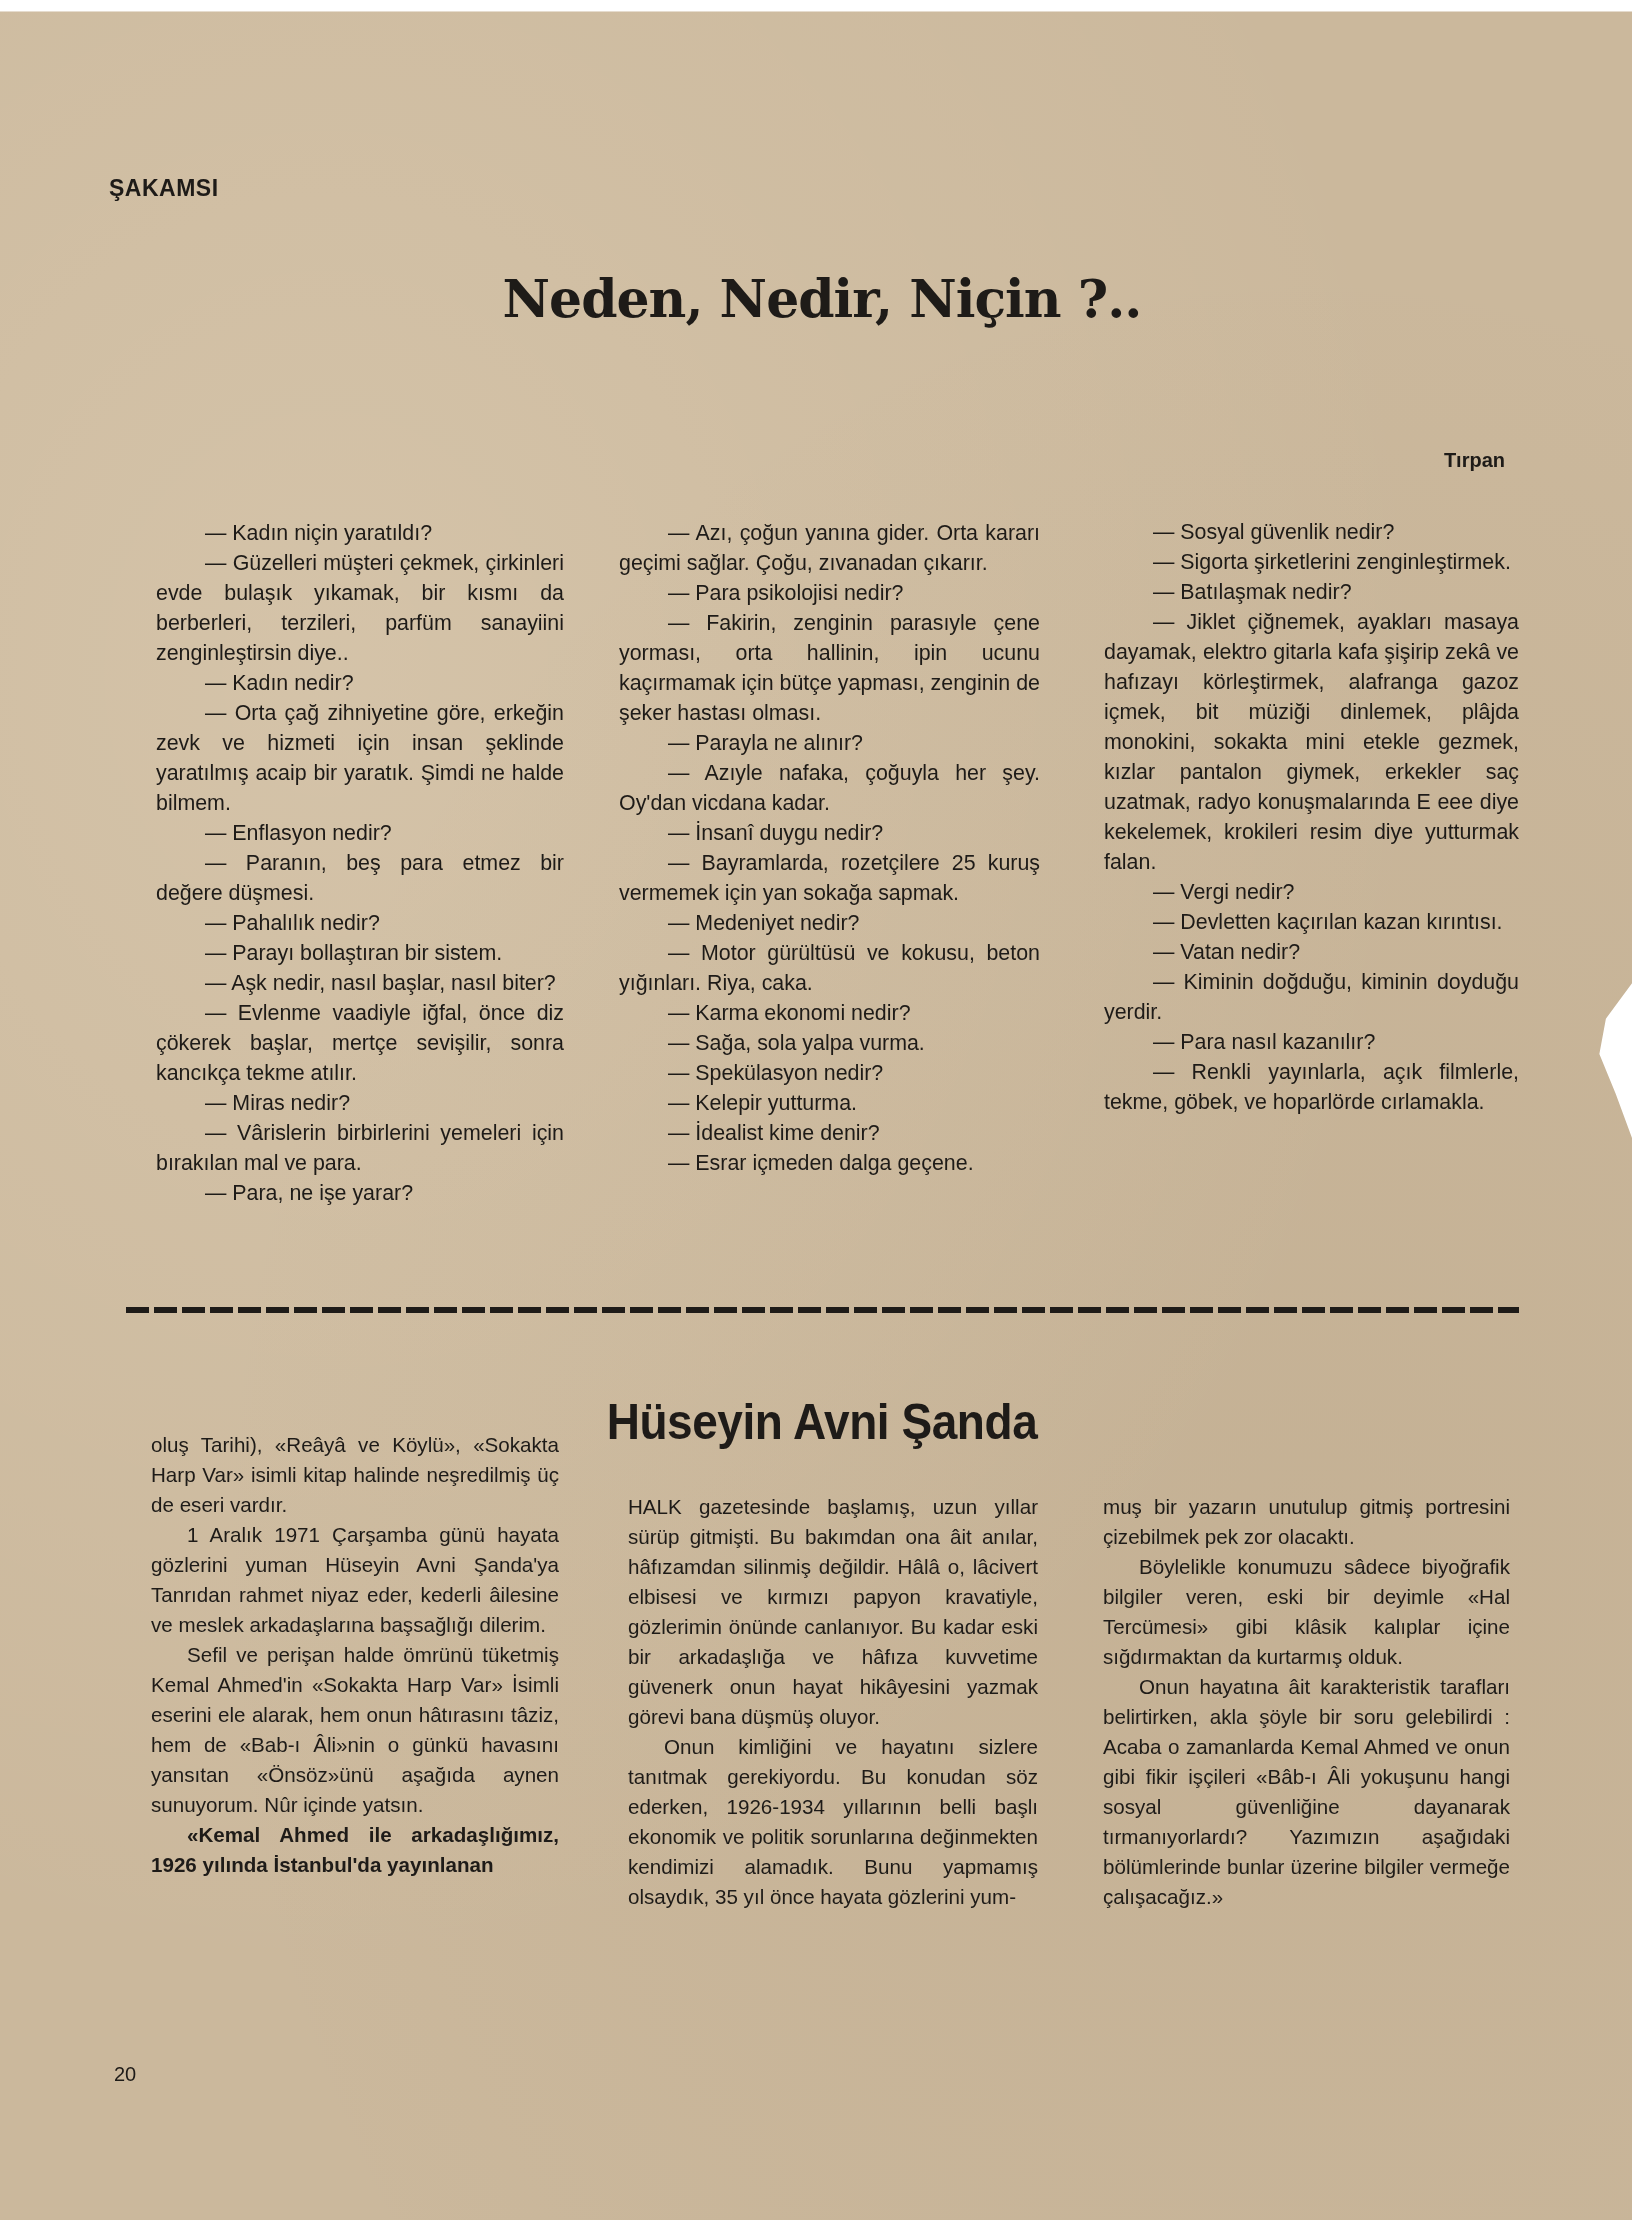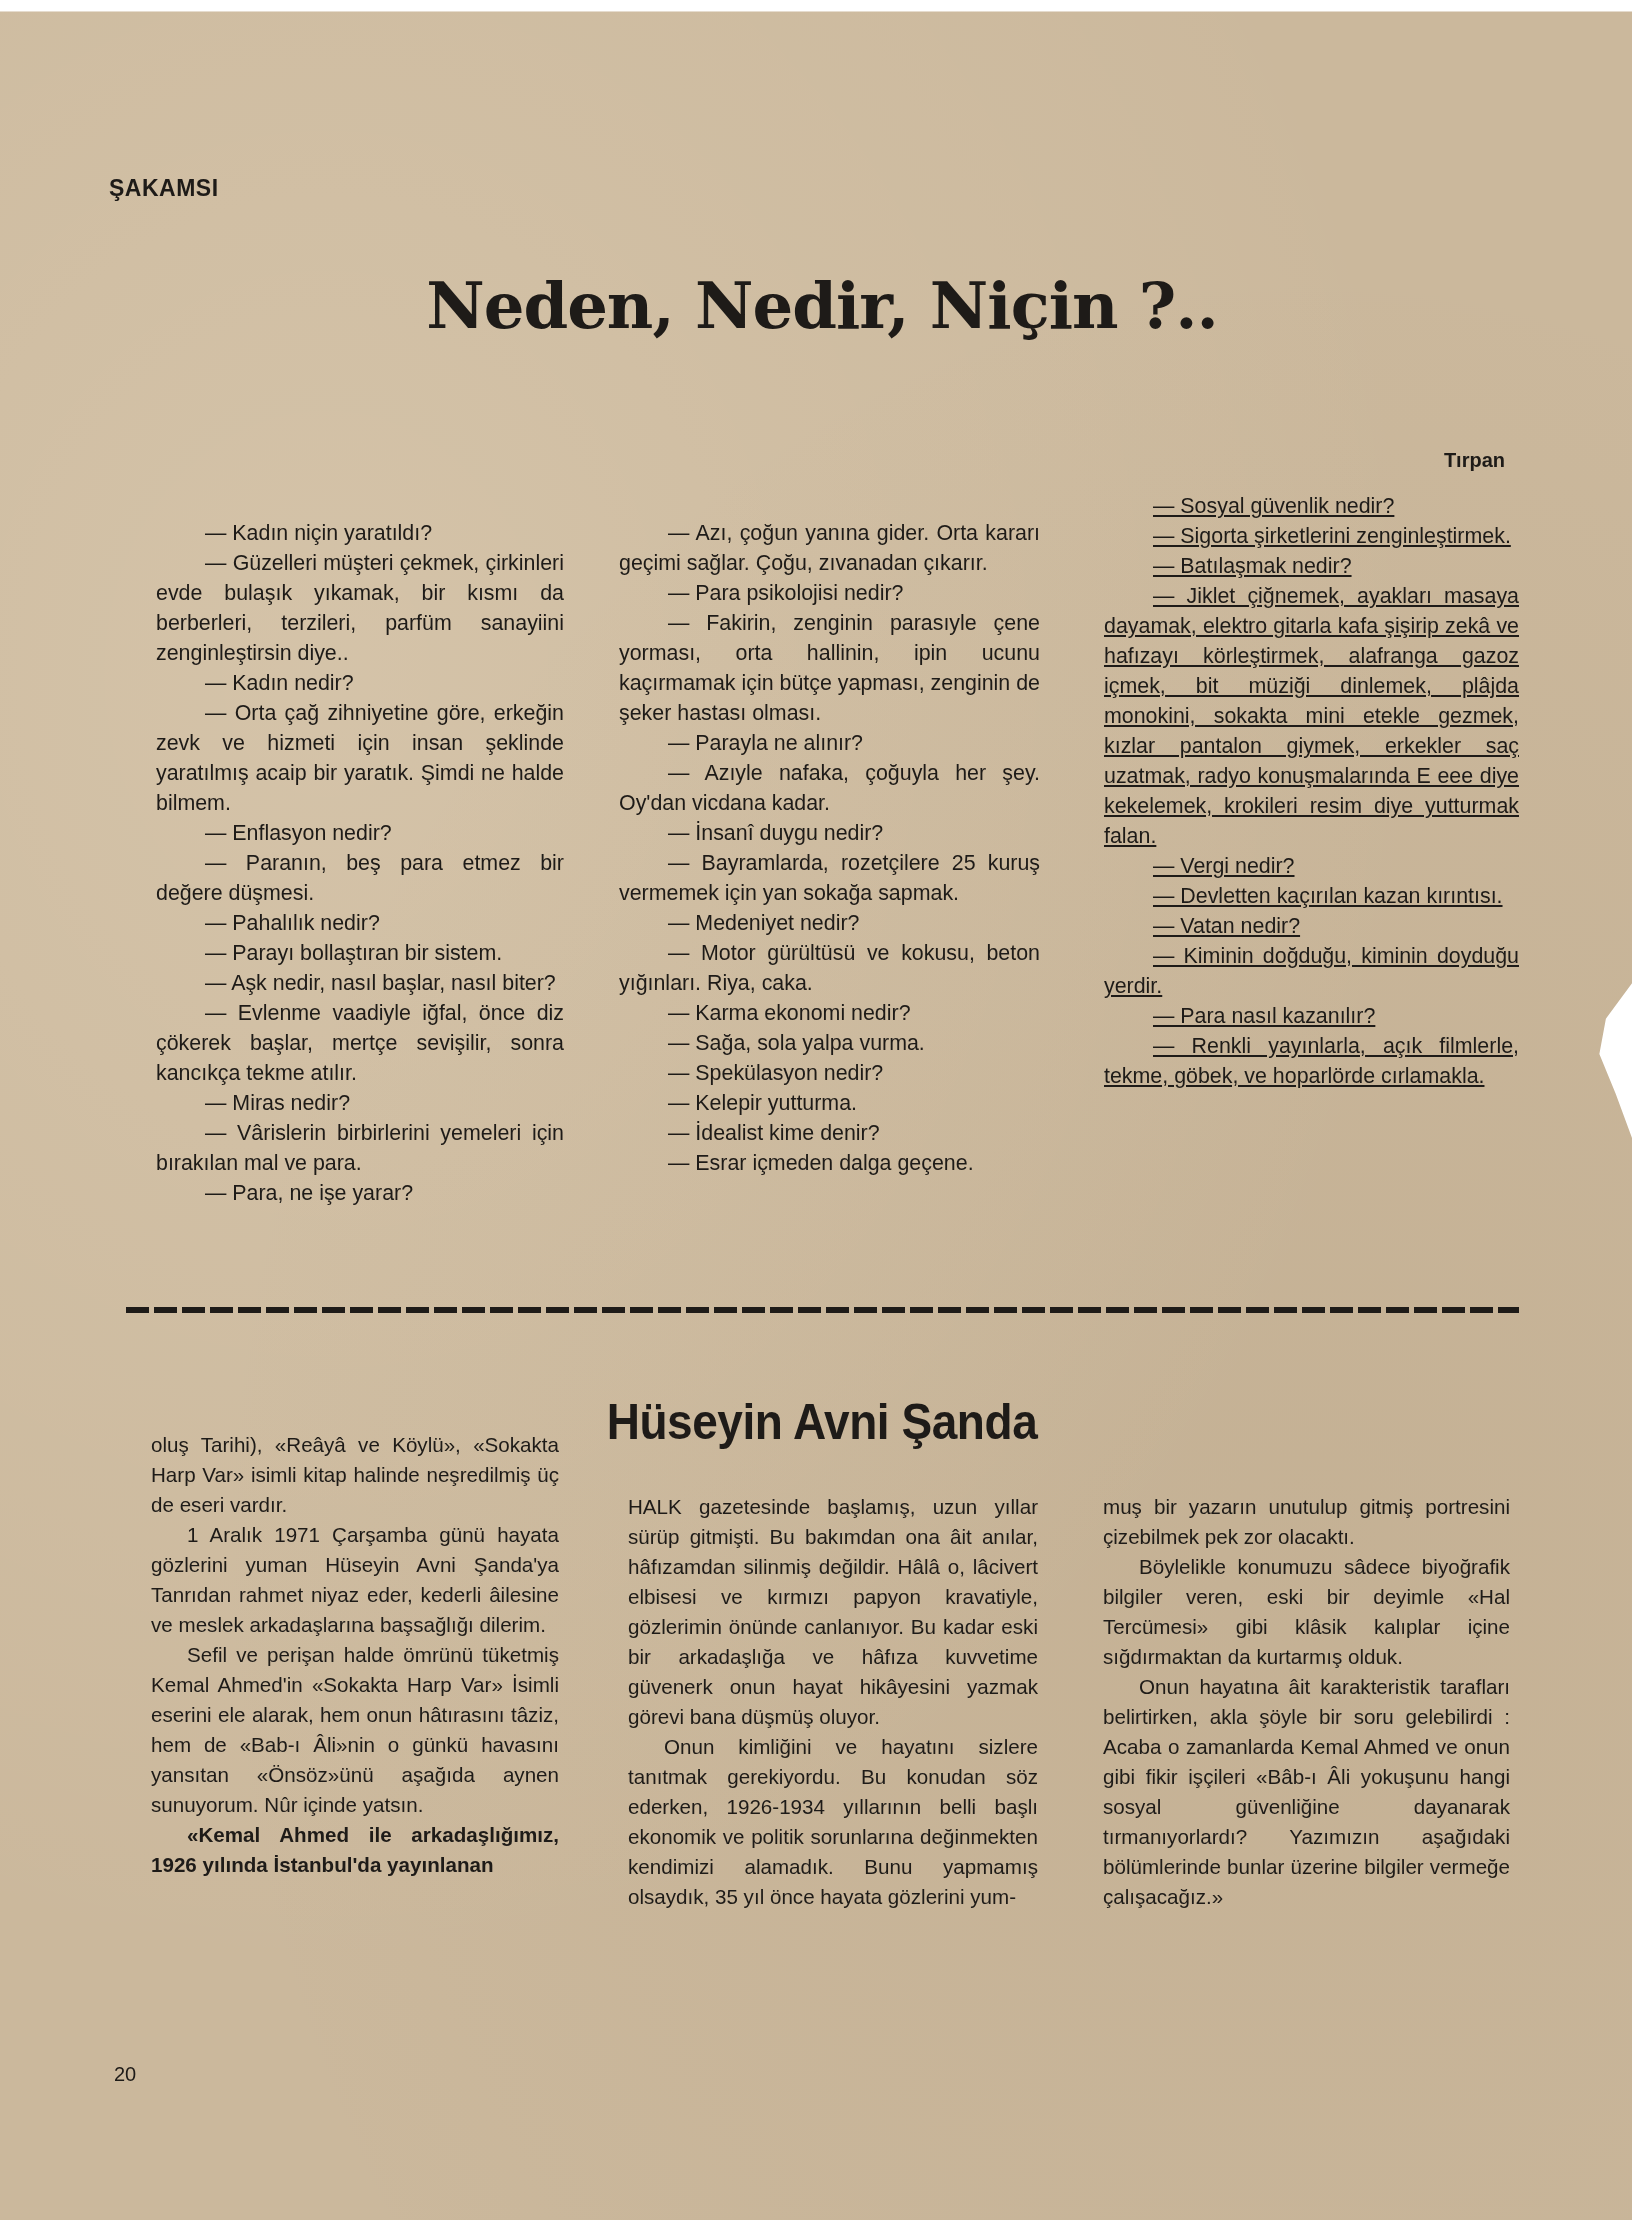--- a/index.html
+++ b/index.html
@@ -39,21 +39,21 @@
       letter-spacing: 0.5px;
     }
     .main-title {
       position: absolute;
       left: 0;
       width: 1644px;
       top: 268px;
       text-align: center;
       font-family: "DejaVu Serif", "Liberation Serif", serif;
       font-weight: bold;
-      font-size: 64px;
+      font-size: 52px;
       letter-spacing: -1px;
       color: #1e1b18;
     }
     .byline {
       position: absolute;
       right: 139px;
       top: 438px;
       font-size: 20px;
       font-weight: bold;
     }
@@ -62,21 +62,21 @@
       font-size: 21.4px;
       line-height: 30px;
       text-align: justify;
     }
     .column p {
       margin: 0;
       text-indent: 49px;
     }
     .col1 { left: 156px; top: 507px; width: 408px; }
     .col2 { left: 619px; top: 507px; width: 421px; }
-    .col3 { left: 1104px; top: 480px; width: 415px; text-decoration: underline; }
+    .col3 { left: 1104px; top: 506px; width: 415px; }
 
     .divider {
       position: absolute;
       left: 126px;
       top: 1307px;
       width: 1393px;
       height: 6.2px;
       background-image: repeating-linear-gradient(90deg, #1e1b18 0 23px, rgba(0,0,0,0) 23px 28px);
     }
     .sub-title {

